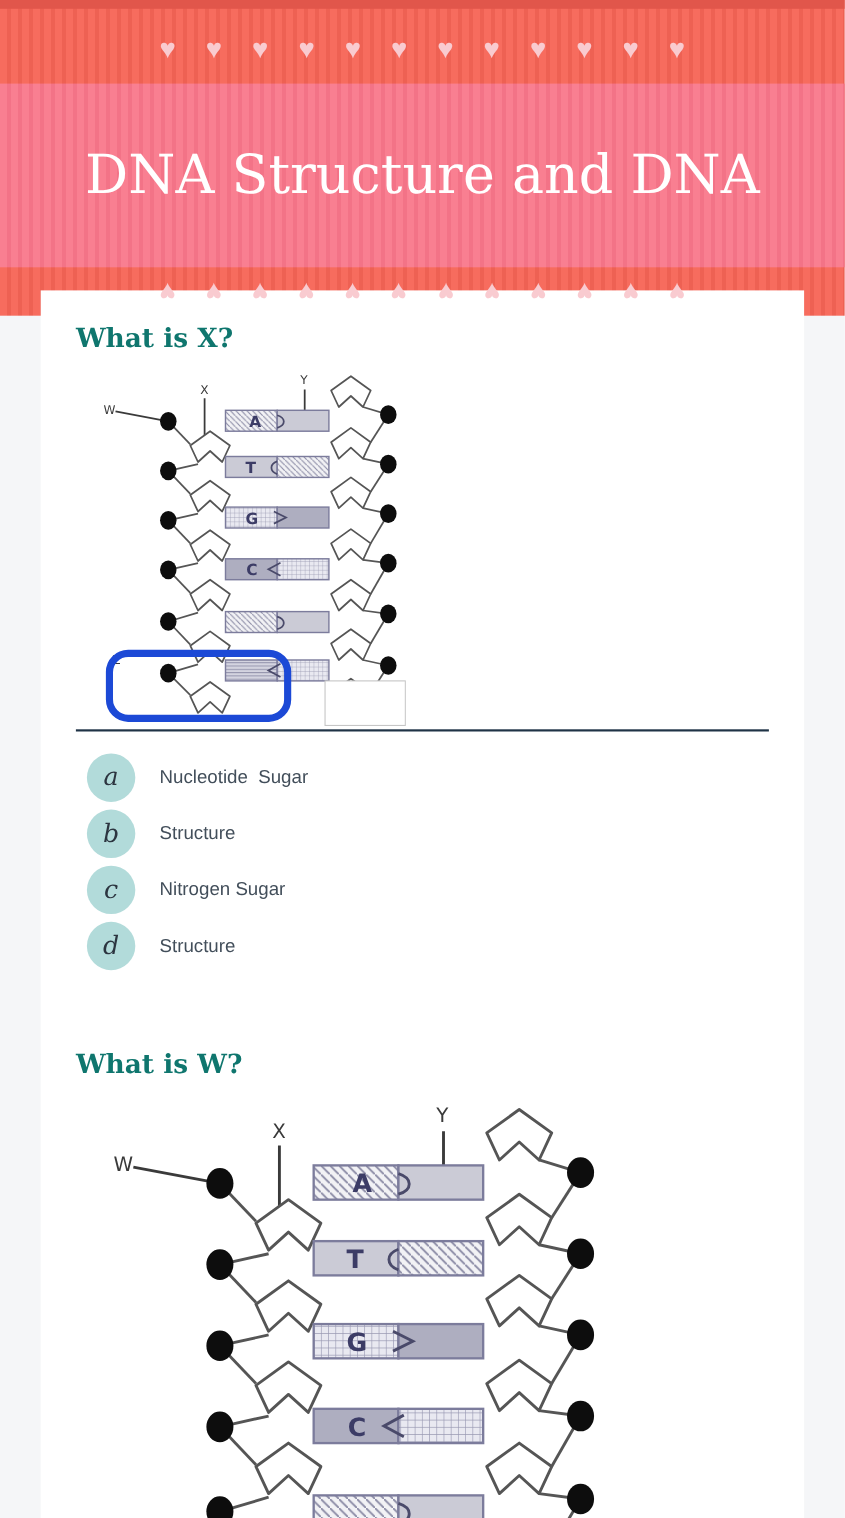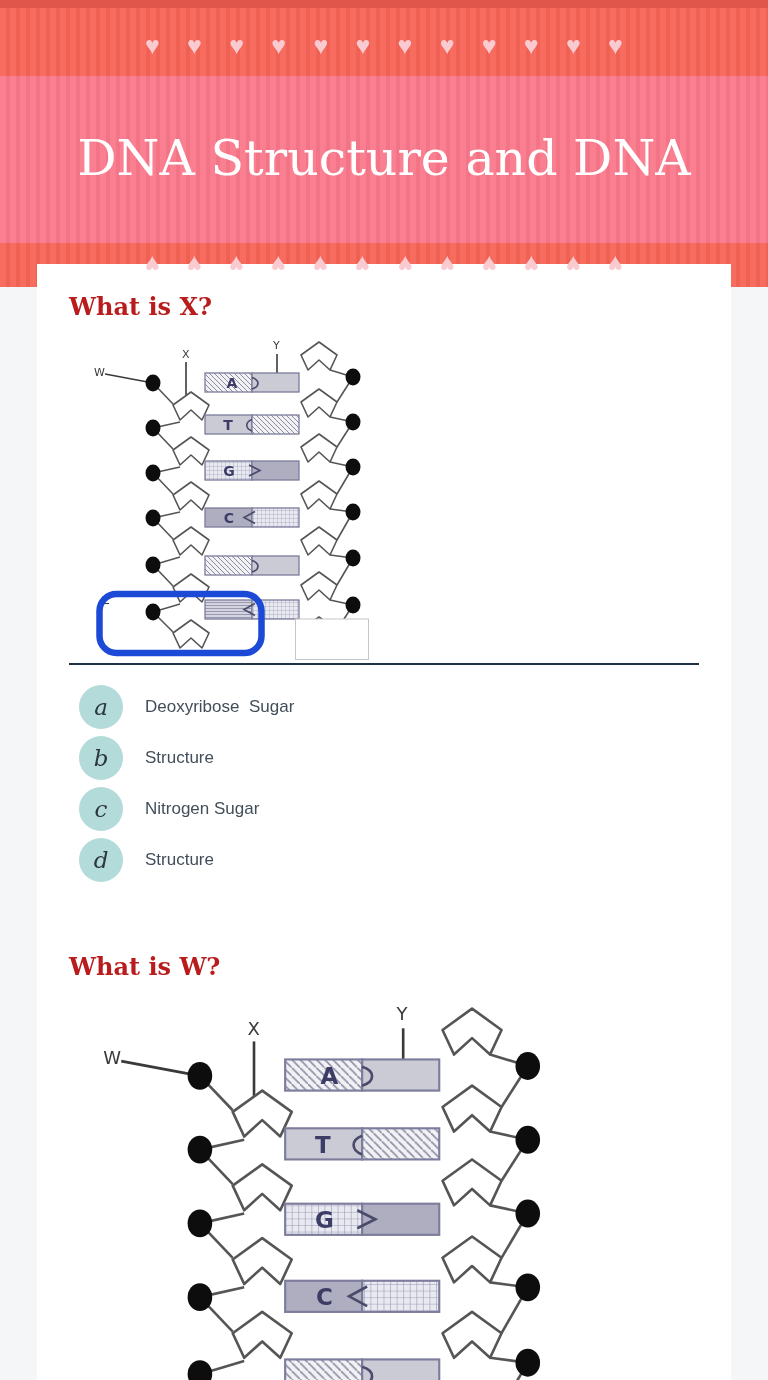--- a/index.html
+++ b/index.html
@@ -62,21 +62,21 @@
     margin: -23px auto 0 auto;
     background: #ffffff;
     padding: 28px 32px 60px 32px;
   }
   .question-heading {
     margin: 0;
     font-family: "DejaVu Serif", serif;
     font-weight: 700;
     font-size: 24px;
     line-height: 1.25;
-    color: #b91c1c;
+    color: #0f766e;
   }
   .diagram-1 { display: block; margin: 16px 0 0 20px; }
   .diagram-2 { display: block; margin: 20px 0 0 26px; }
   .divider {
     border: none;
     border-top: 2px solid #1f3346;
     margin: 3px 0 0 0;
     width: 630px;
   }
   .options { margin-top: 20px; }
@@ -283,21 +283,21 @@
       </defs>
 
       <use href="#dna-g"></use>
     </svg>
 
     <hr class="divider">
 
     <div class="options">
       <div class="option">
         <div class="option-circle">a</div>
-        <div class="option-label">Deoxyribose  Sugar</div>
+        <div class="option-label">Nucleotide  Sugar</div>
       </div>
       <div class="option">
         <div class="option-circle">b</div>
         <div class="option-label">Structure</div>
       </div>
       <div class="option">
         <div class="option-circle">c</div>
         <div class="option-label">Nitrogen Sugar</div>
       </div>
       <div class="option">

